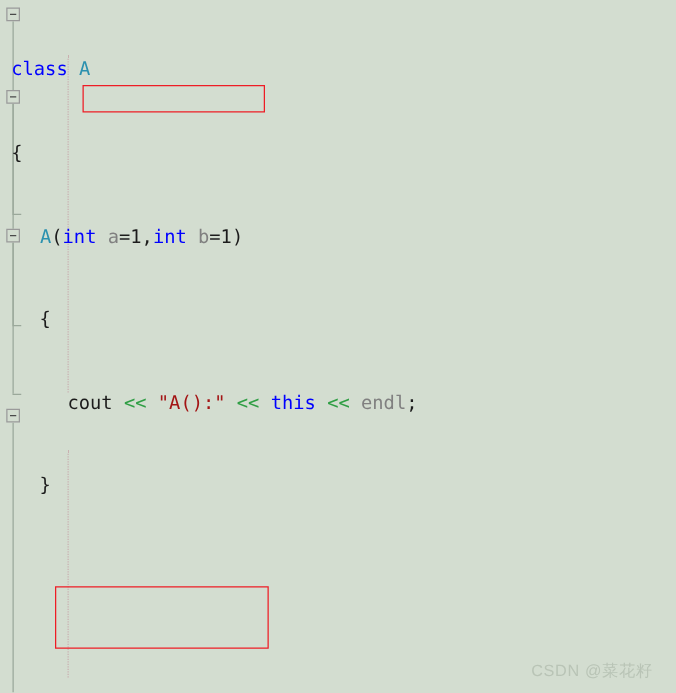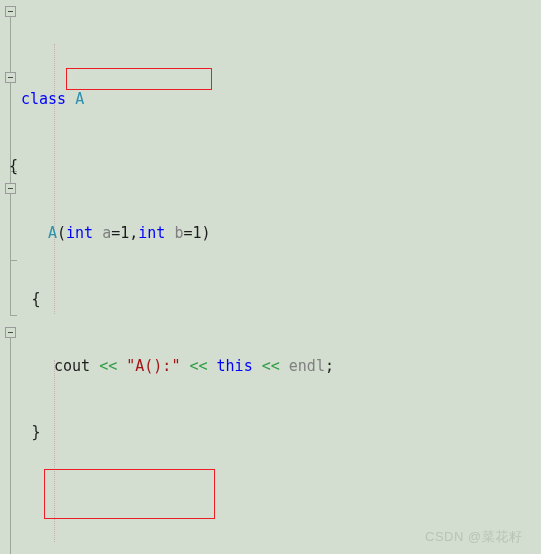--- a/index.html
+++ b/index.html
@@ -96,23 +96,23 @@
     <div class="fold-box" style="left:5px;top:6px;"></div>
     <div class="fold-box" style="left:5px;top:72px;"></div>
     <div class="fold-box" style="left:5px;top:183px;"></div>
     <div class="fold-box" style="left:5px;top:327px;"></div>
   </div>
 
   <div class="indent-guide" style="left:54px;top:44px;height:270px;"></div>
   <div class="indent-guide" style="left:54px;top:360px;height:182px;"></div>
 
   <div class="code">
-    <div class="line" style="padding-left: 21px; margin-top: 44px;"><span class="kw">class</span><span class="pl"> </span><span class="typ">A</span></div>
+    <div class="line" style="padding-left: 9px;"><span class="kw">class</span><span class="pl"> </span><span class="typ">A</span></div>
     <div class="line" style="padding-left: 9px;"><span class="pl">{</span></div>
-    <div class="line" style="padding-left: 48px;"><span class="typ">A</span><span class="pl">(</span><span class="kw">int</span><span class="pl"> </span><span class="id">a</span><span class="pl">=1,</span><span class="kw">int</span><span class="pl"> </span><span class="id">b</span><span class="pl">=1)</span></div>
+    <div class="line" style="padding-left: 32px;"><span class="typ">A</span><span class="pl">(</span><span class="kw">int</span><span class="pl"> </span><span class="id">a</span><span class="pl">=1,</span><span class="kw">int</span><span class="pl"> </span><span class="id">b</span><span class="pl">=1)</span></div>
     <div class="line" style="padding-left: 31.5px;"><span class="pl">{</span></div>
     <div class="line" style="padding-left: 54px;"><span class="pl">cout</span><span class="pl"> </span><span class="op">&lt;&lt;</span><span class="pl"> </span><span class="str">"A():"</span><span class="pl"> </span><span class="op">&lt;&lt;</span><span class="pl"> </span><span class="kw">this</span><span class="pl"> </span><span class="op">&lt;&lt;</span><span class="pl"> </span><span class="id">endl</span><span class="pl">;</span></div>
     <div class="line" style="padding-left: 31.5px;"><span class="pl">}</span></div>
     
     
     
     
     
     
     

